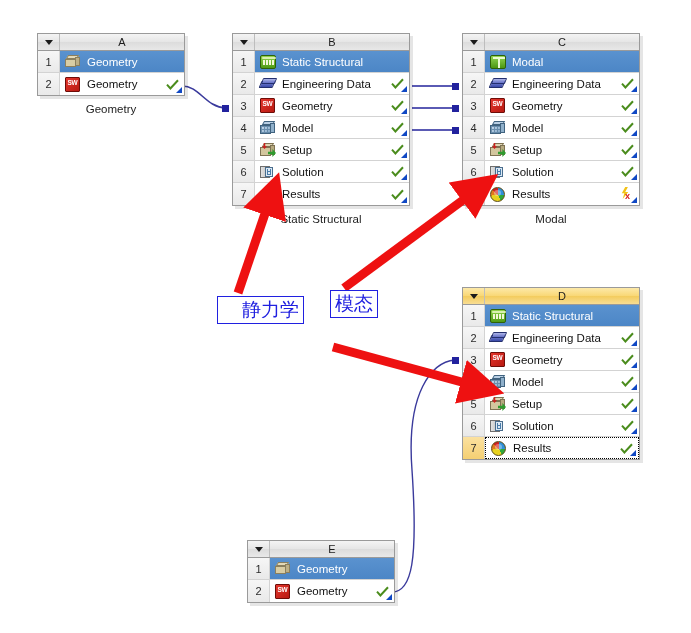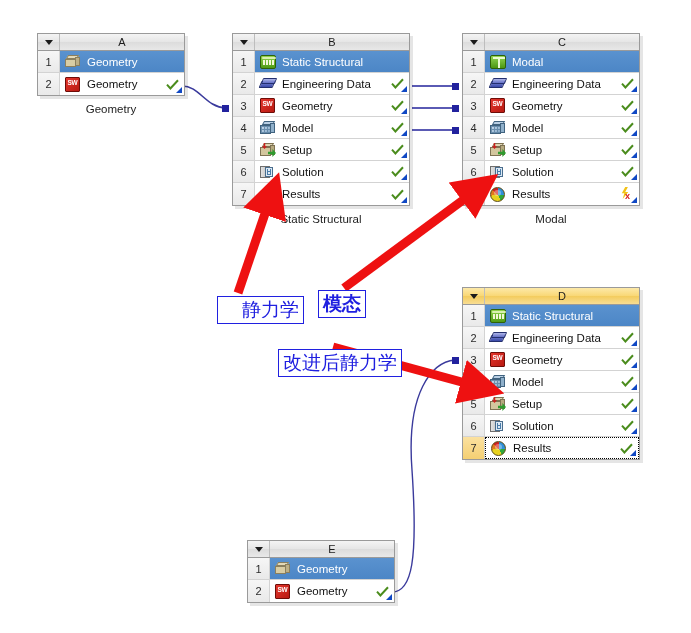--- a/index.html
+++ b/index.html
@@ -717,22 +717,21 @@
           <svg class="chk" viewBox="0 0 13 11">
               <path d="M1 5.6 L4.4 9.4 L12 1.2" fill="none" stroke="#4a8c1c" stroke-width="2"></path>
             </svg>
         </div>
         <div class="corner"></div>
       </div>
     </div>
   </div>
 
   <div class="anno" style="left:217px;top:296px;padding-left:24px;">静力学</div>
-  <div class="anno" style="left:318px;top:290px;font-weight:bold;">模态</div>
-  <div class="anno" style="left:278px;top:349px;">改进后静力学</div>
+  <div class="anno" style="left:330px;top:290px;">模态</div>
 
   <svg class="overlay arrows" viewBox="0 0 691 633">
     <defs>
       <marker id="rah" markerWidth="5" markerHeight="5" refX="2.2" refY="2.5" orient="auto">
         <path d="M0,0 L5,2.5 L0,5 z" fill="#ee1111"></path>
       </marker>
     </defs>
 
     <line x1="238" y1="293" x2="271" y2="196" stroke="#ee1111" stroke-width="9" marker-end="url(#rah)"></line>
 

